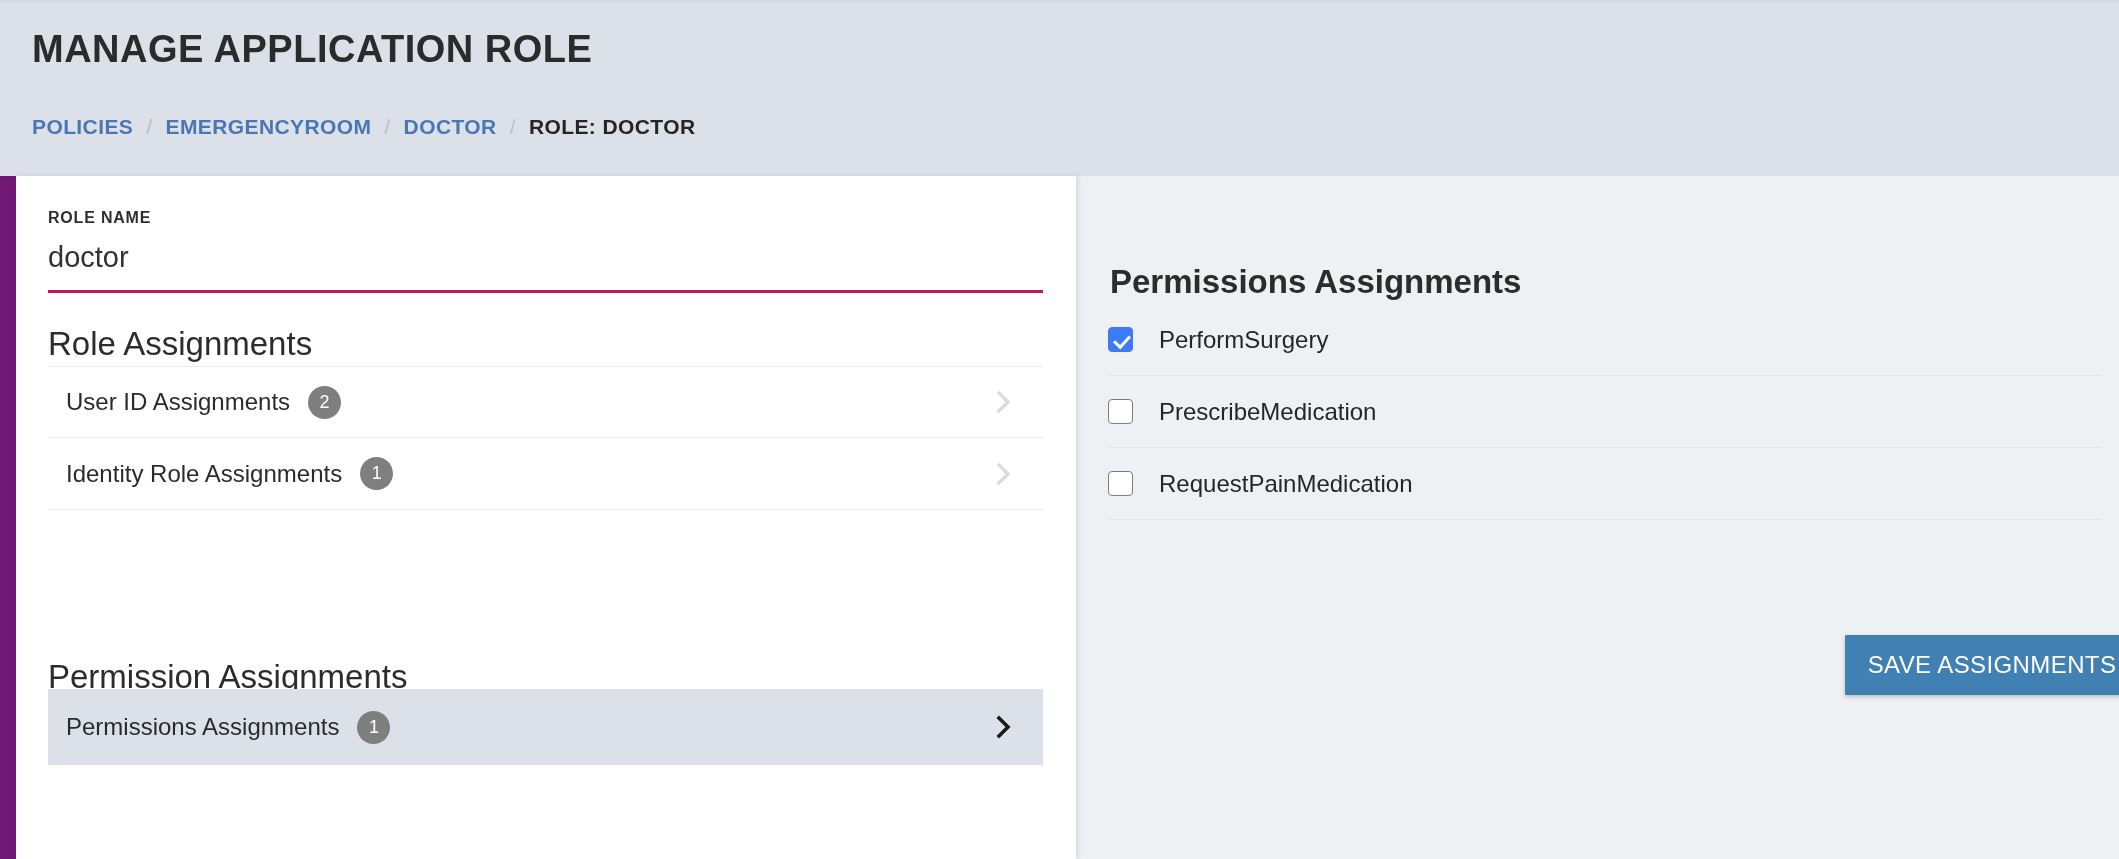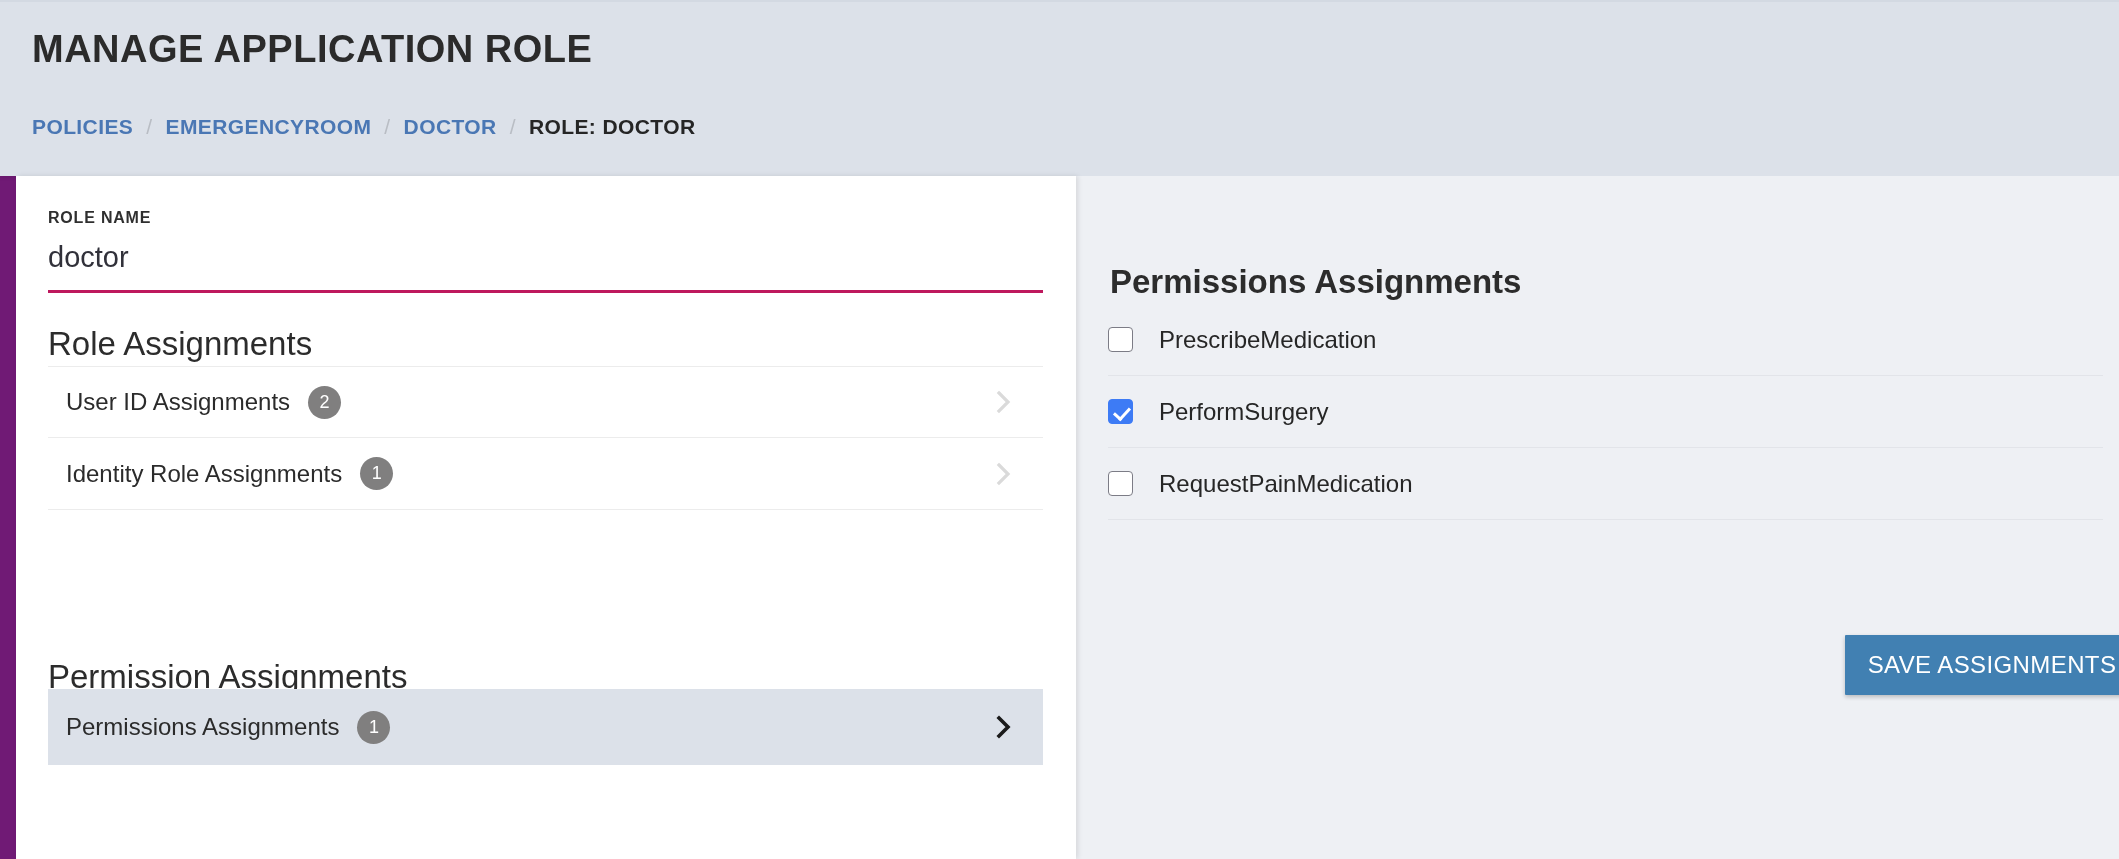--- a/index.html
+++ b/index.html
@@ -325,26 +325,26 @@
         </div>
 
     </section>
 
     <section class="right-pane">
 
       <h2 class="perm-heading">Permissions Assignments</h2>
 
       <div class="perm-list" id="perm-list">
           <div class="perm-row">
+            <span class="cbox checked"></span>
+            <span class="perm-label">PerformSurgery</span>
+          </div>
+          <div class="perm-row">
             <span class="cbox"></span>
             <span class="perm-label">PrescribeMedication</span>
-          </div>
-          <div class="perm-row">
-            <span class="cbox checked"></span>
-            <span class="perm-label">PerformSurgery</span>
           </div>
           <div class="perm-row">
             <span class="cbox"></span>
             <span class="perm-label">RequestPainMedication</span>
           </div>
         </div>
 
       <button class="save-btn">SAVE ASSIGNMENTS</button>
 
     </section>

